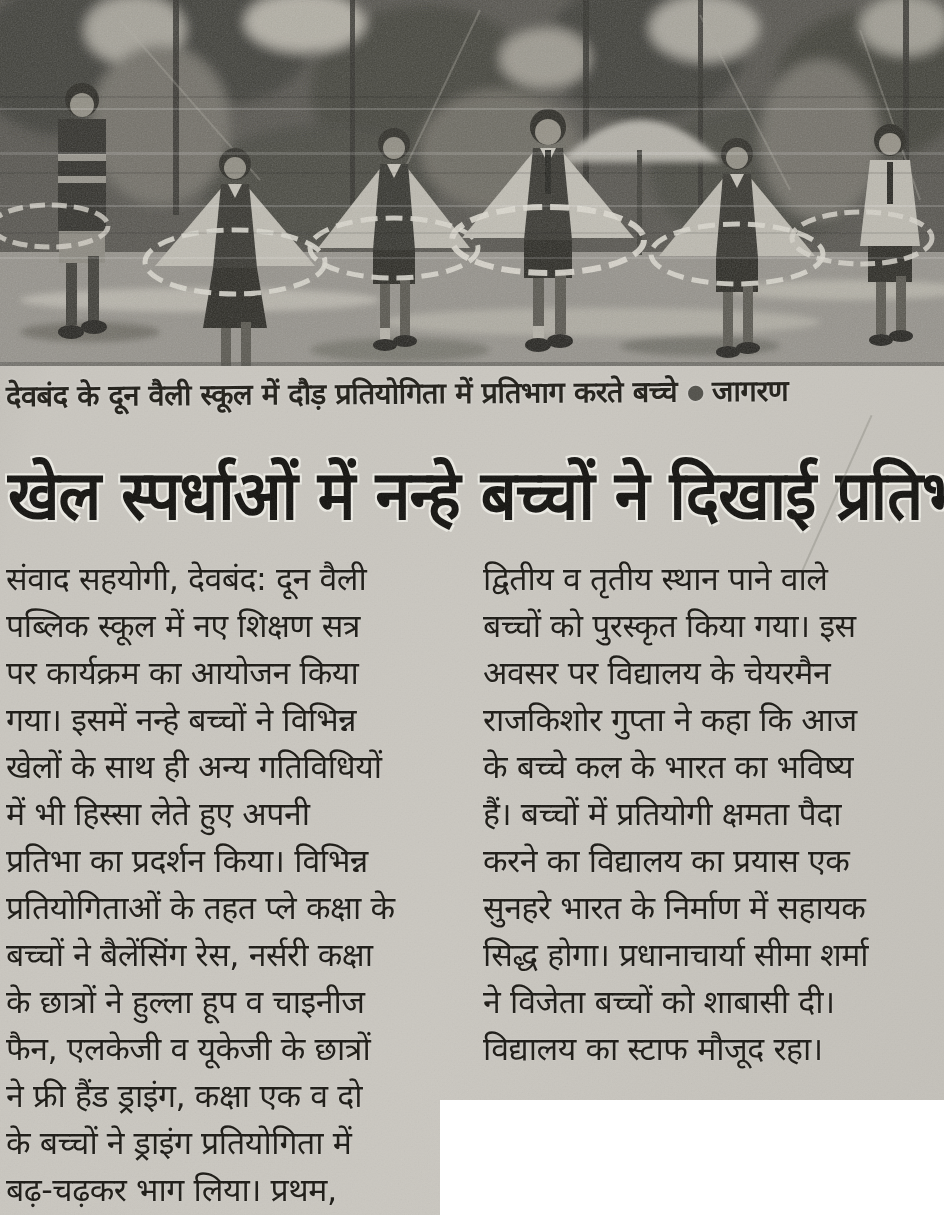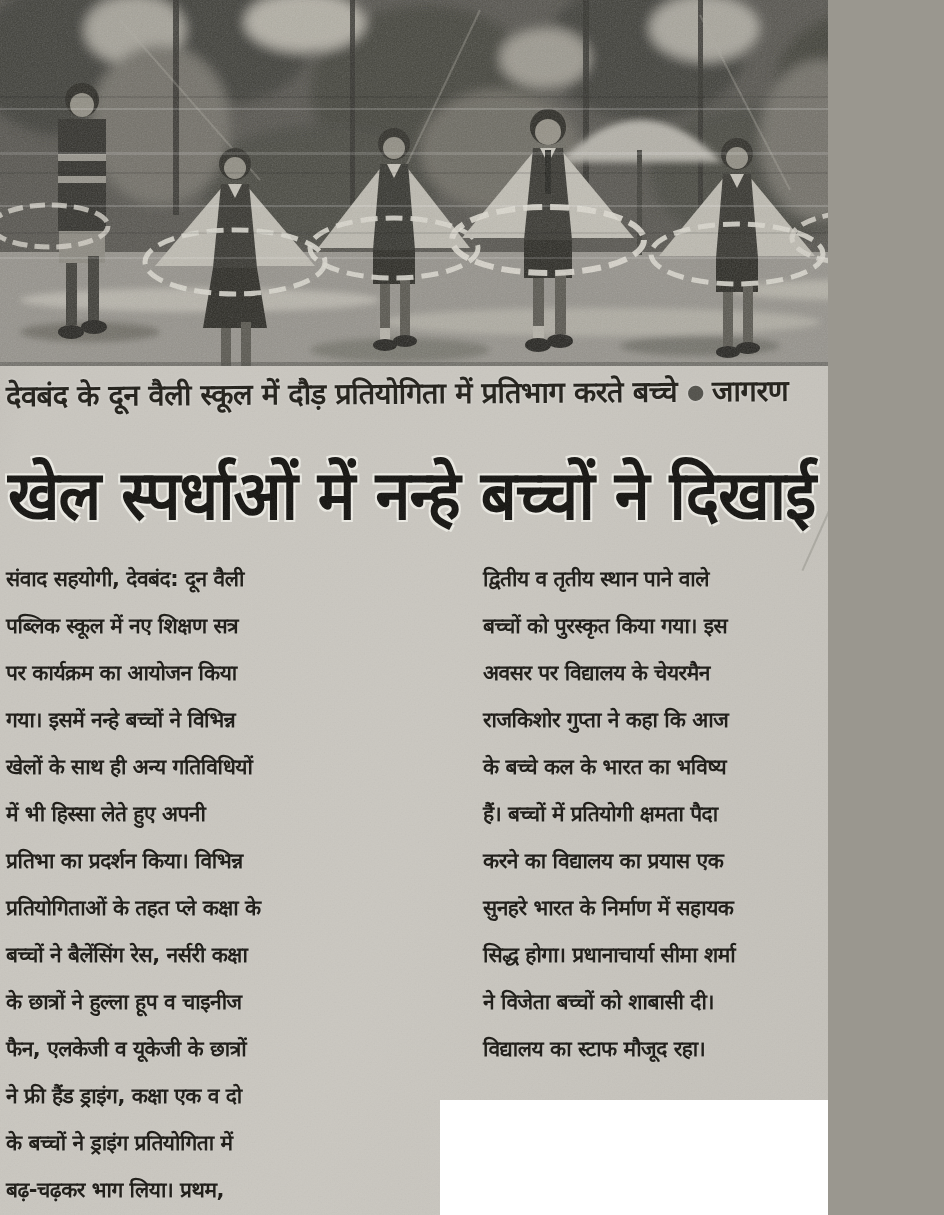--- a/index.html
+++ b/index.html
@@ -1,17 +1,17 @@
 <!DOCTYPE html>
 <html style="--paper: #cac7c0; --ink: #17150f; --headline-ink: #141310; --caption-bullet: #51504a; --scan-white: #ffffff;"><head>
 <meta charset="utf-8">
 <style>
   html,body{margin:0;padding:0;background:#9a978f;}
   .page{
-    position:relative;width:828px;height:1215px;overflow:hidden;
+    position:relative;width:944px;height:1215px;overflow:hidden;
     background:linear-gradient(105deg,#bcb9b2 0%,#c9c6bf 12%,var(--paper,#cac7c0) 55%,#c3c0b9 100%);
     font-family:"DejaVu Sans",sans-serif;
     color:var(--ink,#17150f);
   }
   .photo-wrap{position:absolute;left:0;top:0;width:944px;height:366px;z-index:1;}
   .photo-wrap svg{display:block;}
   .caption{
     position:absolute;left:6px;top:372px;width:900px;z-index:2;
     font-size:29px;font-weight:700;letter-spacing:-0.5px;
     color:#201e18;text-shadow:0 0 3px rgba(255,255,255,.5);
@@ -24,21 +24,21 @@
   .headline{
     position:absolute;left:8px;top:442px;width:932px;z-index:2;margin:0;
     font-size:63px;line-height:100px;font-weight:800;letter-spacing:-1px;
     white-space:nowrap;color:var(--headline-ink,#141310);
     text-shadow:2px 2px 0 rgba(240,238,232,.85),-2px -2px 0 rgba(240,238,232,.85),
                 2px -2px 0 rgba(240,238,232,.85),-2px 2px 0 rgba(240,238,232,.85);
     transform:scaleY(1.08);transform-origin:top left;
   }
   .columns{position:absolute;left:6px;top:556px;width:934px;z-index:2;display:flex;gap:22px;}
   .col{
-    width:455px;font-size:21px;line-height:47px;font-weight:700;
+    width:455px;font-size:32px;line-height:47px;font-weight:400;
     letter-spacing:-0.5px;white-space:pre-line;color:#1a1813;
     text-shadow:0 0 2px rgba(255,255,255,.35);
   }
   .crease{
     position:absolute;left:836px;top:408px;width:2px;height:170px;z-index:3;
     background:rgba(110,108,100,.30);transform:rotate(24deg);
   }
   .grain{position:absolute;left:0;top:0;z-index:4;pointer-events:none;opacity:.10;}
   .white-cut{
     position:absolute;left:440px;top:1100px;width:504px;height:115px;z-index:5;

